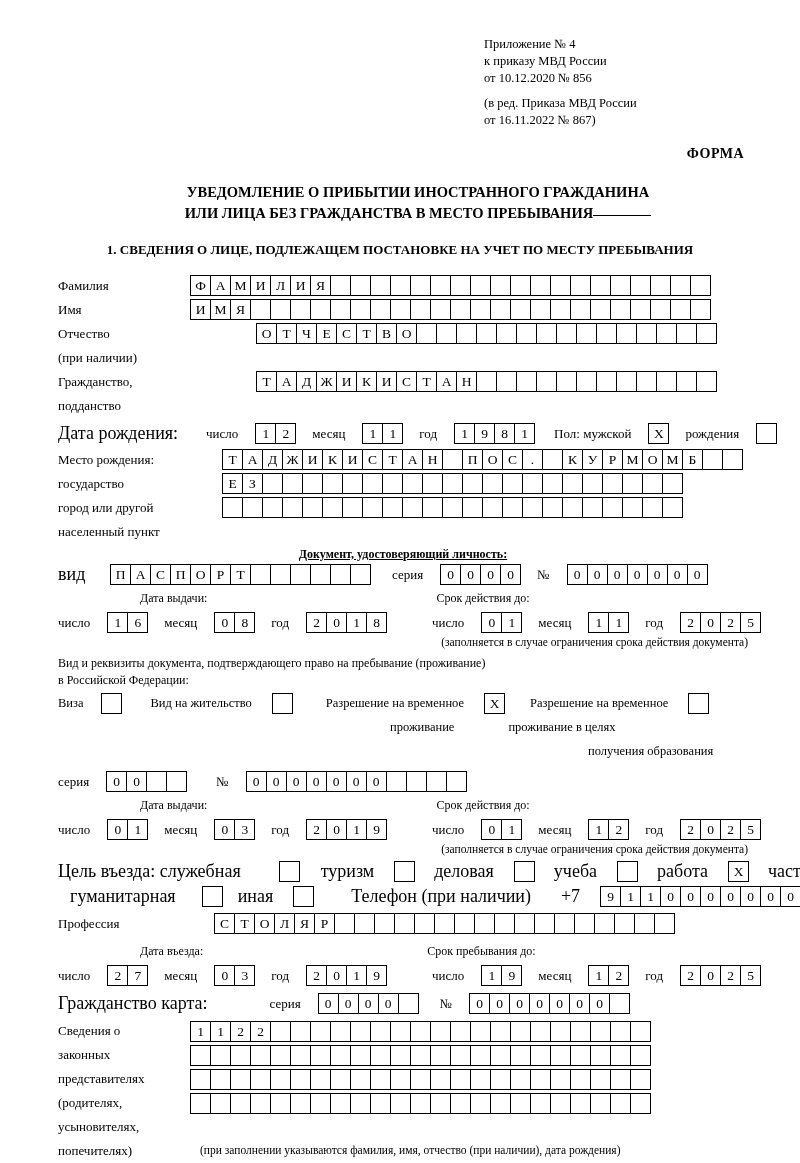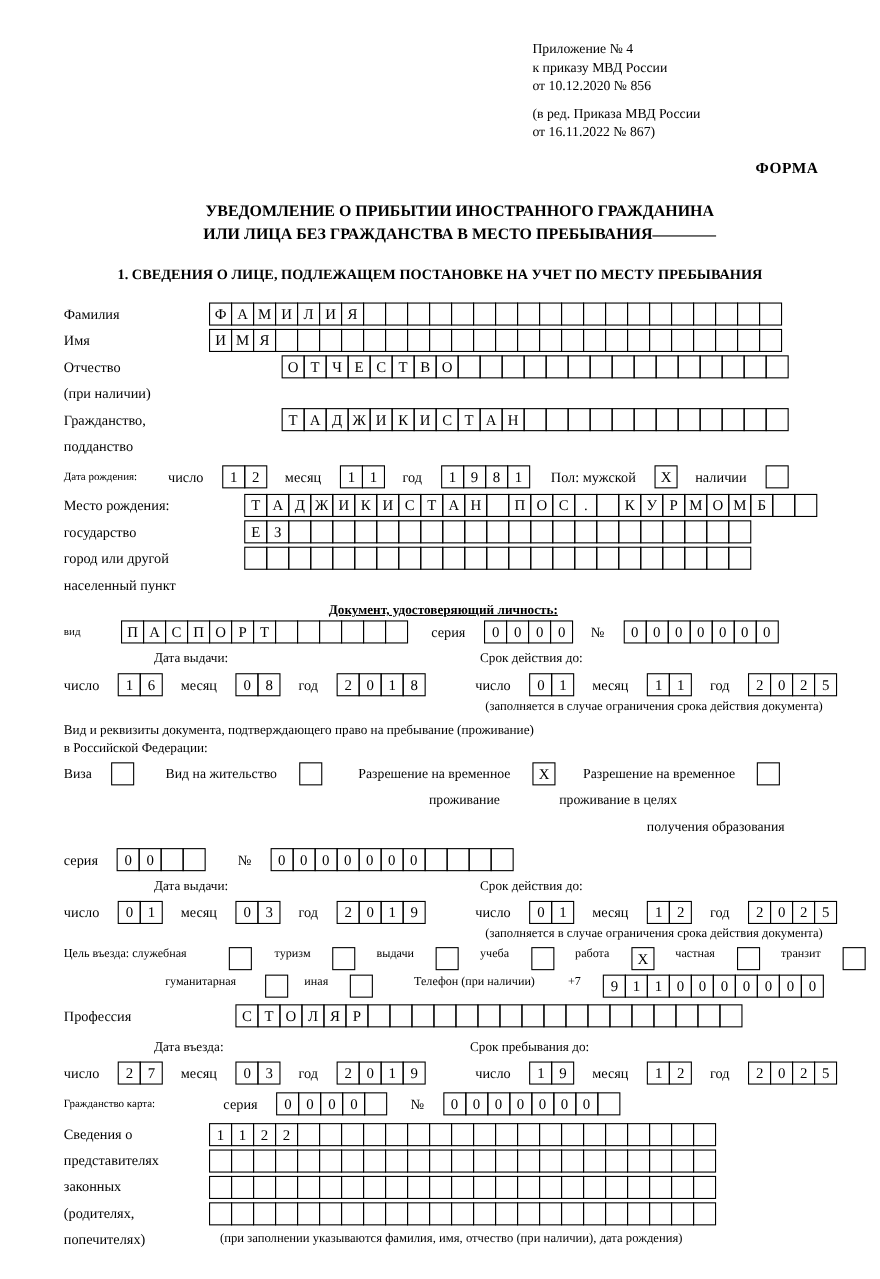--- a/index.html
+++ b/index.html
@@ -74,21 +74,21 @@
     font-size: 13px;
   }
   .row {
     display: flex;
     align-items: flex-start;
     margin-bottom: 2px;
     min-height: 22px;
     gap: 12px;
   }
   .lbl {
-    font-size: 10px;
+    font-size: 18px;
     line-height: 21px;
     white-space: nowrap;
   }
   .lbl.small {
     font-size: 12px;
   }
   .boxes {
     display: flex;
   }
   .bx {
@@ -137,21 +137,21 @@
   }
   .checkbox-lbl {
     font-size: 12.5px;
     line-height: 21px;
     white-space: nowrap;
   }
   .multiline-lbl {
     font-size: 13px;
     line-height: 19px;
   }
-  .purpose-lbl { font-size: 11px; padding-right: 4px; white-space: nowrap;}
+  .purpose-lbl { font-size: 18px; padding-right: 4px; white-space: nowrap;}
   .tiny { font-size: 11.5px; }
 </style>
 </head>
 <body>
 
 <div class="page">
 
   <div class="header-block">
     <div>Приложение № 4</div>
     <div>к приказу МВД России</div>
@@ -317,21 +317,21 @@
       <div class="boxes" id="bd-year">
           <div class="bx">1</div>
           <div class="bx">9</div>
           <div class="bx">8</div>
           <div class="bx">1</div>
         </div>
       <div class="inline-lbl" style="padding-left:8px">Пол: мужской</div>
       <div class="boxes" id="sex-male">
           <div class="bx">X</div>
         </div>
-      <div class="inline-lbl">наличии</div>
+      <div class="inline-lbl">рождения</div>
       <div class="boxes" id="sex-female">
           <div class="bx"></div>
         </div>
     </div>
 
     <div class="row" style="margin-top:4px">
       <div class="col-label-wide">Место рождения:</div>
       <div class="boxes" id="bp-row1">
           <div class="bx">Т</div>
           <div class="bx">А</div>
@@ -608,21 +608,21 @@
 
     <div class="row" style="margin-top:6px">
       <div class="purpose-lbl">Цель въезда: служебная</div>
       <div class="boxes" id="p0" style="margin-left:22px">
           <div class="bx"></div>
         </div>
       <div class="purpose-lbl" style="padding-left:10px">туризм</div>
       <div class="boxes" id="p1" style="margin-left:4px">
           <div class="bx"></div>
         </div>
-      <div class="purpose-lbl" style="padding-left:8px">выдачи</div>
+      <div class="purpose-lbl" style="padding-left:8px">деловая</div>
       <div class="boxes" id="p2" style="margin-left:4px">
           <div class="bx"></div>
         </div>
       <div class="purpose-lbl" style="padding-left:8px">учеба</div>
       <div class="boxes" id="p3" style="margin-left:4px">
           <div class="bx"></div>
         </div>
       <div class="purpose-lbl" style="padding-left:8px">работа</div>
       <div class="boxes" id="p4" style="margin-left:4px">
           <div class="bx">X</div>
@@ -782,20 +782,48 @@
           <div class="bx"></div>
           <div class="bx"></div>
           <div class="bx"></div>
           <div class="bx"></div>
           <div class="bx"></div>
           <div class="bx"></div>
           <div class="bx"></div>
         </div>
     </div>
     <div class="row">
+      <div class="col-label multiline-lbl">законных</div>
+      <div class="boxes" id="lr2">
+          <div class="bx"></div>
+          <div class="bx"></div>
+          <div class="bx"></div>
+          <div class="bx"></div>
+          <div class="bx"></div>
+          <div class="bx"></div>
+          <div class="bx"></div>
+          <div class="bx"></div>
+          <div class="bx"></div>
+          <div class="bx"></div>
+          <div class="bx"></div>
+          <div class="bx"></div>
+          <div class="bx"></div>
+          <div class="bx"></div>
+          <div class="bx"></div>
+          <div class="bx"></div>
+          <div class="bx"></div>
+          <div class="bx"></div>
+          <div class="bx"></div>
+          <div class="bx"></div>
+          <div class="bx"></div>
+          <div class="bx"></div>
+          <div class="bx"></div>
+        </div>
+    </div>
+    <div class="row">
       <div class="col-label multiline-lbl">представителях</div>
       <div class="boxes" id="lr3">
           <div class="bx"></div>
           <div class="bx"></div>
           <div class="bx"></div>
           <div class="bx"></div>
           <div class="bx"></div>
           <div class="bx"></div>
           <div class="bx"></div>
           <div class="bx"></div>
@@ -810,48 +838,20 @@
           <div class="bx"></div>
           <div class="bx"></div>
           <div class="bx"></div>
           <div class="bx"></div>
           <div class="bx"></div>
           <div class="bx"></div>
           <div class="bx"></div>
         </div>
     </div>
     <div class="row">
-      <div class="col-label multiline-lbl">законных</div>
-      <div class="boxes" id="lr2">
-          <div class="bx"></div>
-          <div class="bx"></div>
-          <div class="bx"></div>
-          <div class="bx"></div>
-          <div class="bx"></div>
-          <div class="bx"></div>
-          <div class="bx"></div>
-          <div class="bx"></div>
-          <div class="bx"></div>
-          <div class="bx"></div>
-          <div class="bx"></div>
-          <div class="bx"></div>
-          <div class="bx"></div>
-          <div class="bx"></div>
-          <div class="bx"></div>
-          <div class="bx"></div>
-          <div class="bx"></div>
-          <div class="bx"></div>
-          <div class="bx"></div>
-          <div class="bx"></div>
-          <div class="bx"></div>
-          <div class="bx"></div>
-          <div class="bx"></div>
-        </div>
-    </div>
-    <div class="row">
       <div class="col-label multiline-lbl">(родителях,</div>
       <div class="boxes" id="lr4">
           <div class="bx"></div>
           <div class="bx"></div>
           <div class="bx"></div>
           <div class="bx"></div>
           <div class="bx"></div>
           <div class="bx"></div>
           <div class="bx"></div>
           <div class="bx"></div>
@@ -866,18 +866,21 @@
           <div class="bx"></div>
           <div class="bx"></div>
           <div class="bx"></div>
           <div class="bx"></div>
           <div class="bx"></div>
           <div class="bx"></div>
           <div class="bx"></div>
         </div>
     </div>
     <div class="row">
+      <div class="col-label multiline-lbl">усыновителях,</div>
+    </div>
+    <div class="row">
       <div class="col-label multiline-lbl">попечителях)</div>
       <div class="tiny" style="padding-left:10px;line-height:19px">(при заполнении указываются фамилия, имя, отчество (при наличии), дата рождения)</div>
     </div>
 
   </div>
 </div>
 
 </body></html>

